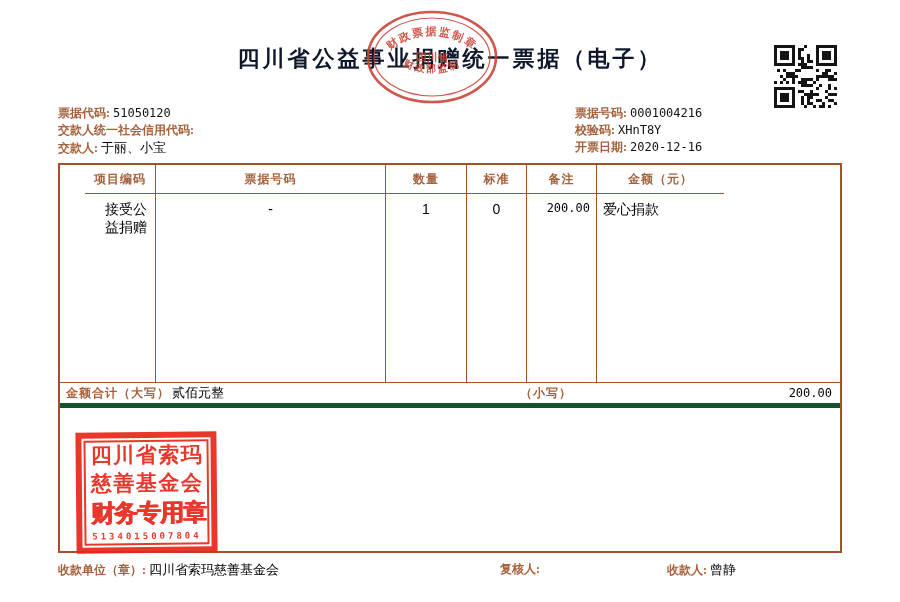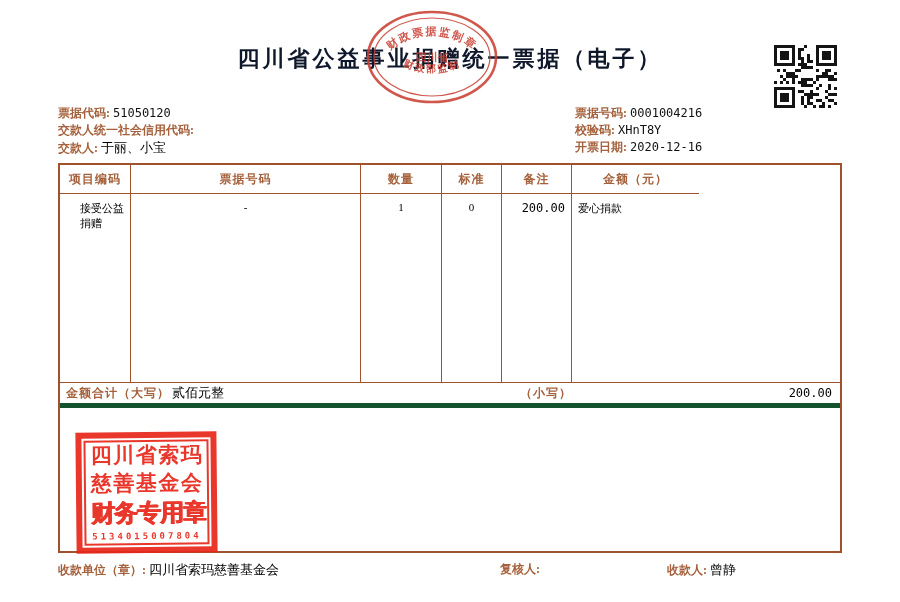--- a/index.html
+++ b/index.html
@@ -23,32 +23,32 @@
   .info-left  { left:58px;  top:105px; }
   .info-right { left:575px; top:105px; }
   .lbl { color:#a5613c; font-weight:600; }
   .val { color:#111; font-family:"DejaVu Sans Mono","DejaVu Sans",monospace; font-size:12px; }
   .val-cn { color:#000; font-family:"DejaVu Sans","Liberation Sans",sans-serif; font-size:13px; }
   
   .grid-table {
     position:absolute; left:58px; top:163px; width:784px; height:390px;
     border:2px solid #a0522d; display:flex; flex-direction:column;
   }
-  .tr { display:grid; grid-template-columns:71px 230px 81px 60px 70px 127px 1fr; }
+  .tr { display:grid; grid-template-columns:71px 230px 81px 60px 70px 127px 1fr;padding-left:25px; }
   .thead { height:29px; }
   .tbody { height:188px; }
   .th {
     border-right:1px solid #a0522d; border-bottom:1px solid #a0522d;
     display:flex; align-items:center; justify-content:center;
     color:#a5613c; font-size:12px; font-weight:bold; letter-spacing:1px;
   }
   .th:last-child { border-right:none; }
   .td {
     border-right:1px solid #a0522d; padding-top:7px;
-    color:#000; font-family:Liberation Serif, serif; font-size:11px;
+    color:#000; font-family:Liberation Sans, sans-serif; font-size:14px;
   }
   .td:last-child { border-right:none; }
   .td.c { text-align:center; }
   .td.r { text-align:right; padding-right:6px; font-family:"DejaVu Sans Mono",monospace; font-size:12px; }
   .td.code { padding-left:4px; font-family:"DejaVu Sans Mono",monospace; font-size:12px; }
   .td.name { padding-left:20px; }
   .td.note { padding-left:6px; }
   .total-row {
     position:relative; height:26px; border-top:1px solid #a0522d; border-bottom:5px solid #14532d;
     display:flex; align-items:center; font-size:12px;

